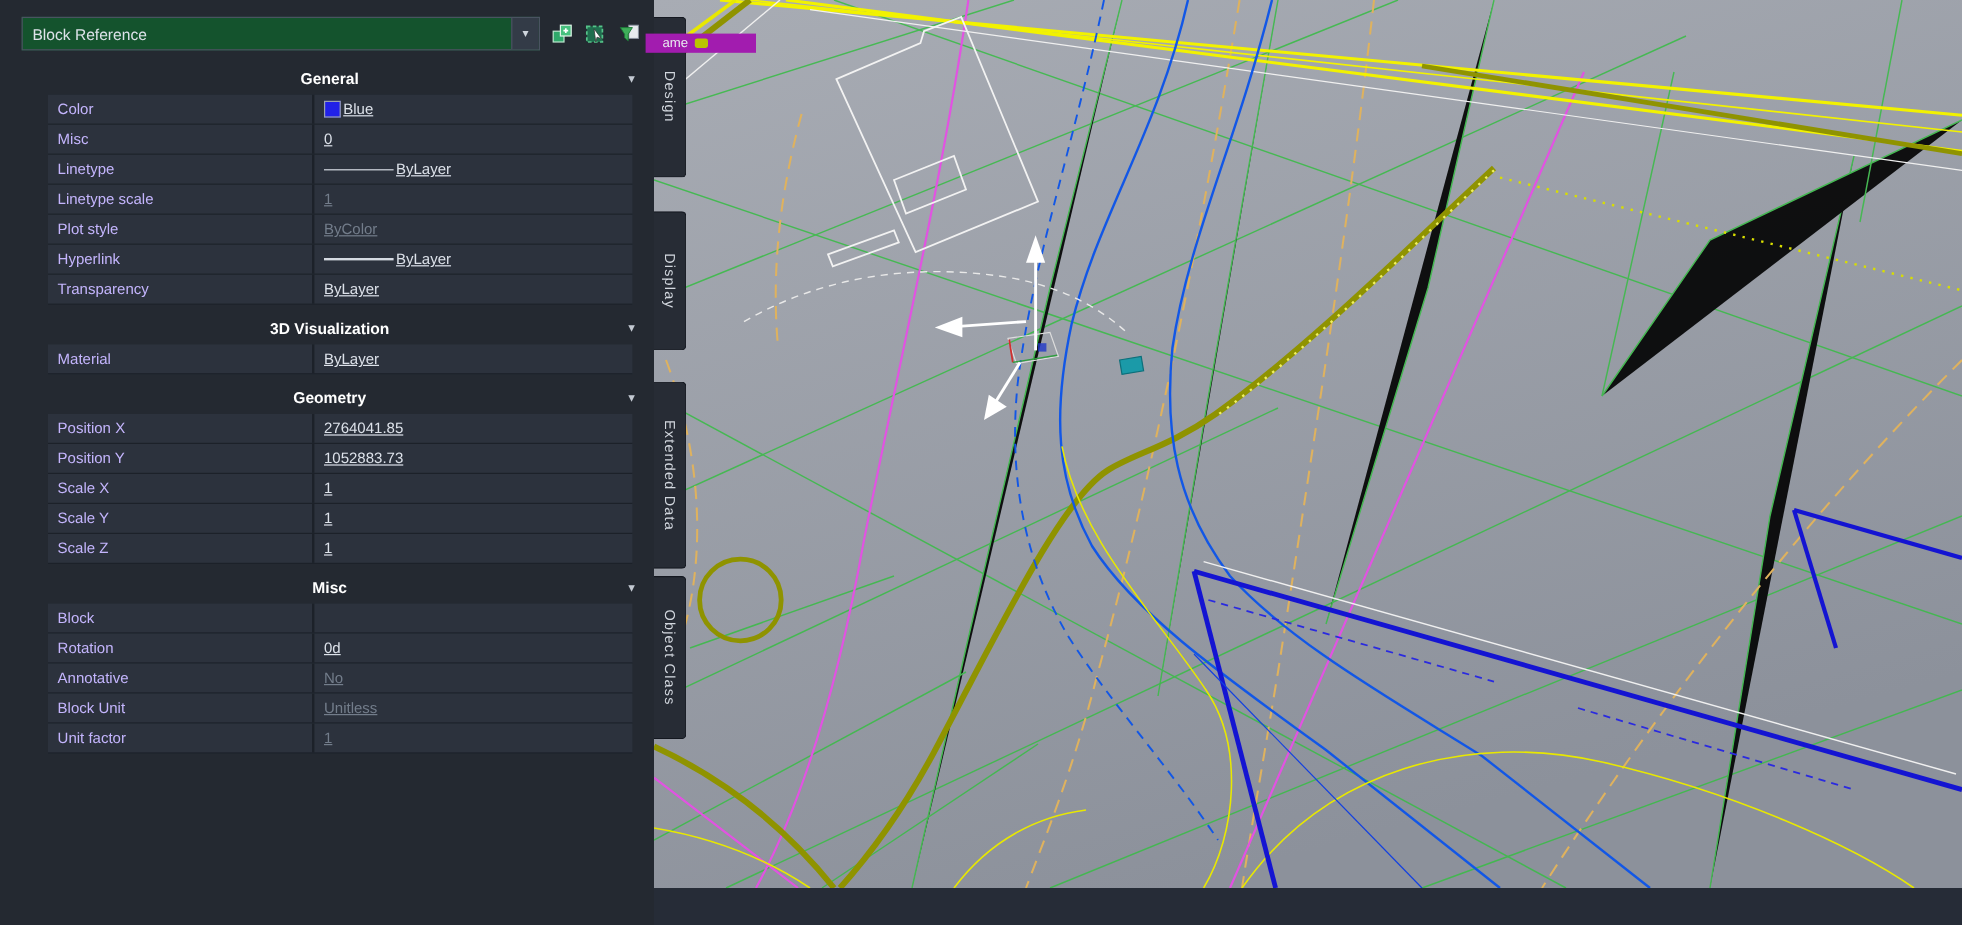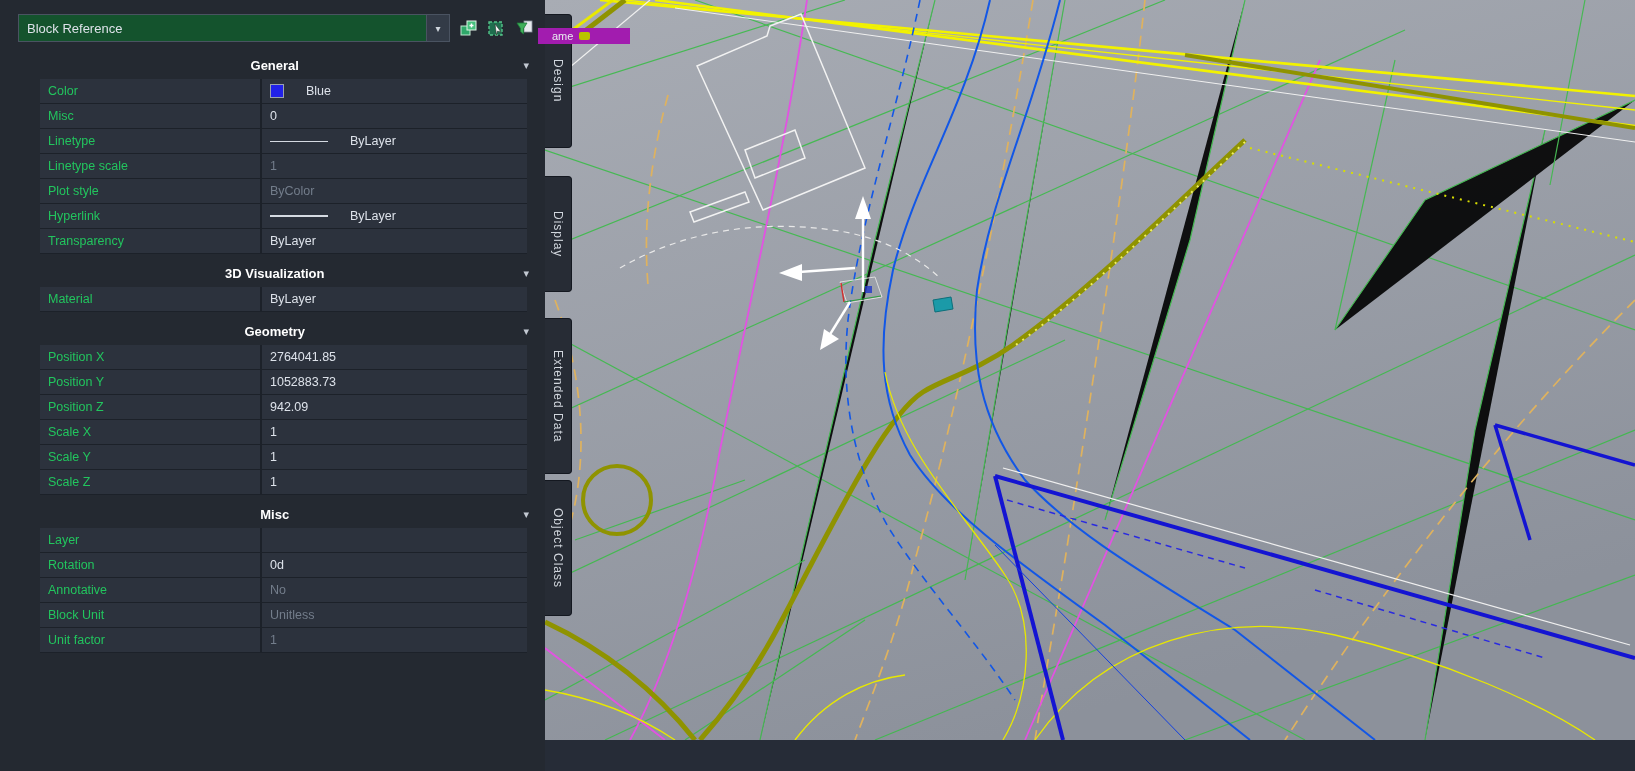--- a/index.html
+++ b/index.html
@@ -45,28 +45,28 @@
   }
   .section-chevron{color:#c3c9d2;font-size:11px;}
 
   .rows{margin:0 18px 6px 40px;}
   .prop-row{
     display:flex;height:24px;background:#2c323d;
     border-bottom:1px solid #1c2129;cursor:default;
   }
   .prop-label{
     width:212px;padding-left:8px;line-height:24px;
-    color:#22c55e;font-size:12.5px;
+    color:#c4b5fd;font-size:12.5px;
     border-right:2px solid #1c2129;
     white-space:nowrap;overflow:hidden;
   }
   .prop-value{
-    flex:1;display:flex;align-items:center;gap:22px;
+    flex:1;display:flex;align-items:center;gap:2px;
     padding-left:8px;color:#dde2ea;font-size:12.5px;
-    white-space:nowrap;overflow:hidden;
+    white-space:nowrap;overflow:hidden;text-decoration:underline;
   }
   .prop-value.muted{color:#737d8b;}
   .color-swatch{
     width:12px;height:12px;border:1px solid #9aa2ad;flex:0 0 auto;
   }
   .line-sample{
     width:58px;height:0;border-top:1px solid #d5dae2;flex:0 0 auto;
   }
   .line-sample.thick{border-top-width:2px;}
 
@@ -211,26 +211,20 @@
             <span>2764041.85</span>
           </div>
       </div>
       <div class="prop-row">
         <div class="prop-label">Position Y</div>
         <div class="prop-value">
             <span>1052883.73</span>
           </div>
       </div>
       <div class="prop-row">
-        <div class="prop-label">Position Z</div>
-        <div class="prop-value">
-            <span>942.09</span>
-          </div>
-      </div>
-      <div class="prop-row">
         <div class="prop-label">Scale X</div>
         <div class="prop-value">
             <span>1</span>
           </div>
       </div>
       <div class="prop-row">
         <div class="prop-label">Scale Y</div>
         <div class="prop-value">
             <span>1</span>
           </div>
@@ -242,21 +236,21 @@
           </div>
       </div>
     </div>
 
     <div class="section-header">
       <span class="section-title">Misc</span>
       <span class="section-chevron">▾</span>
     </div>
     <div class="rows">
       <div class="prop-row">
-        <div class="prop-label">Layer</div>
+        <div class="prop-label">Block</div>
       </div>
       <div class="prop-row">
         <div class="prop-label">Rotation</div>
         <div class="prop-value">
             <span>0d</span>
           </div>
       </div>
       <div class="prop-row">
         <div class="prop-label">Annotative</div>
         <div class="prop-value muted">

